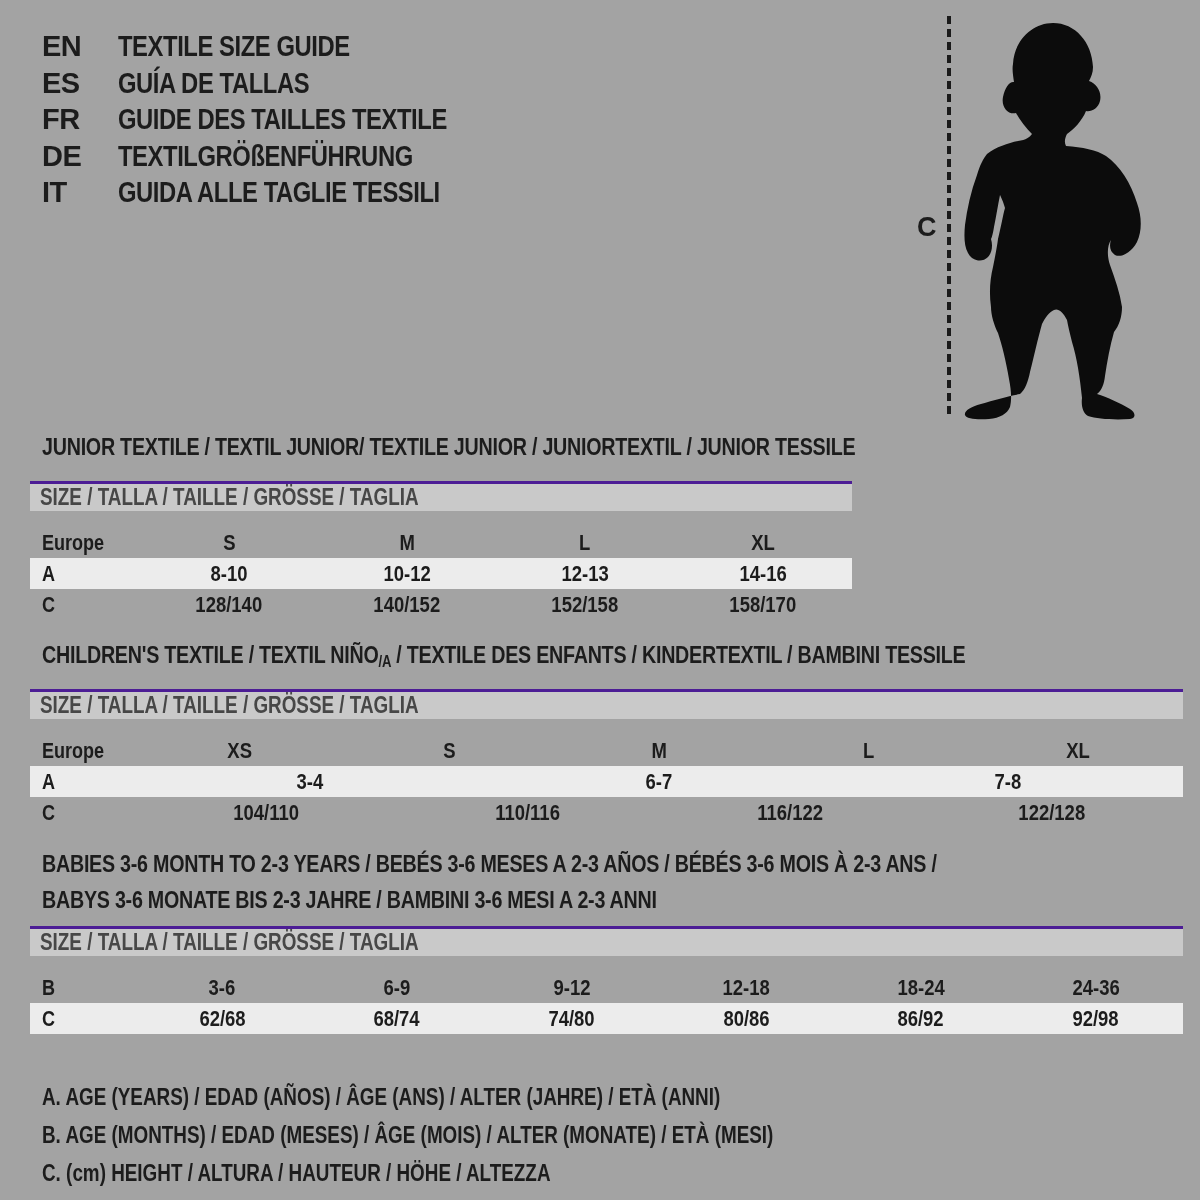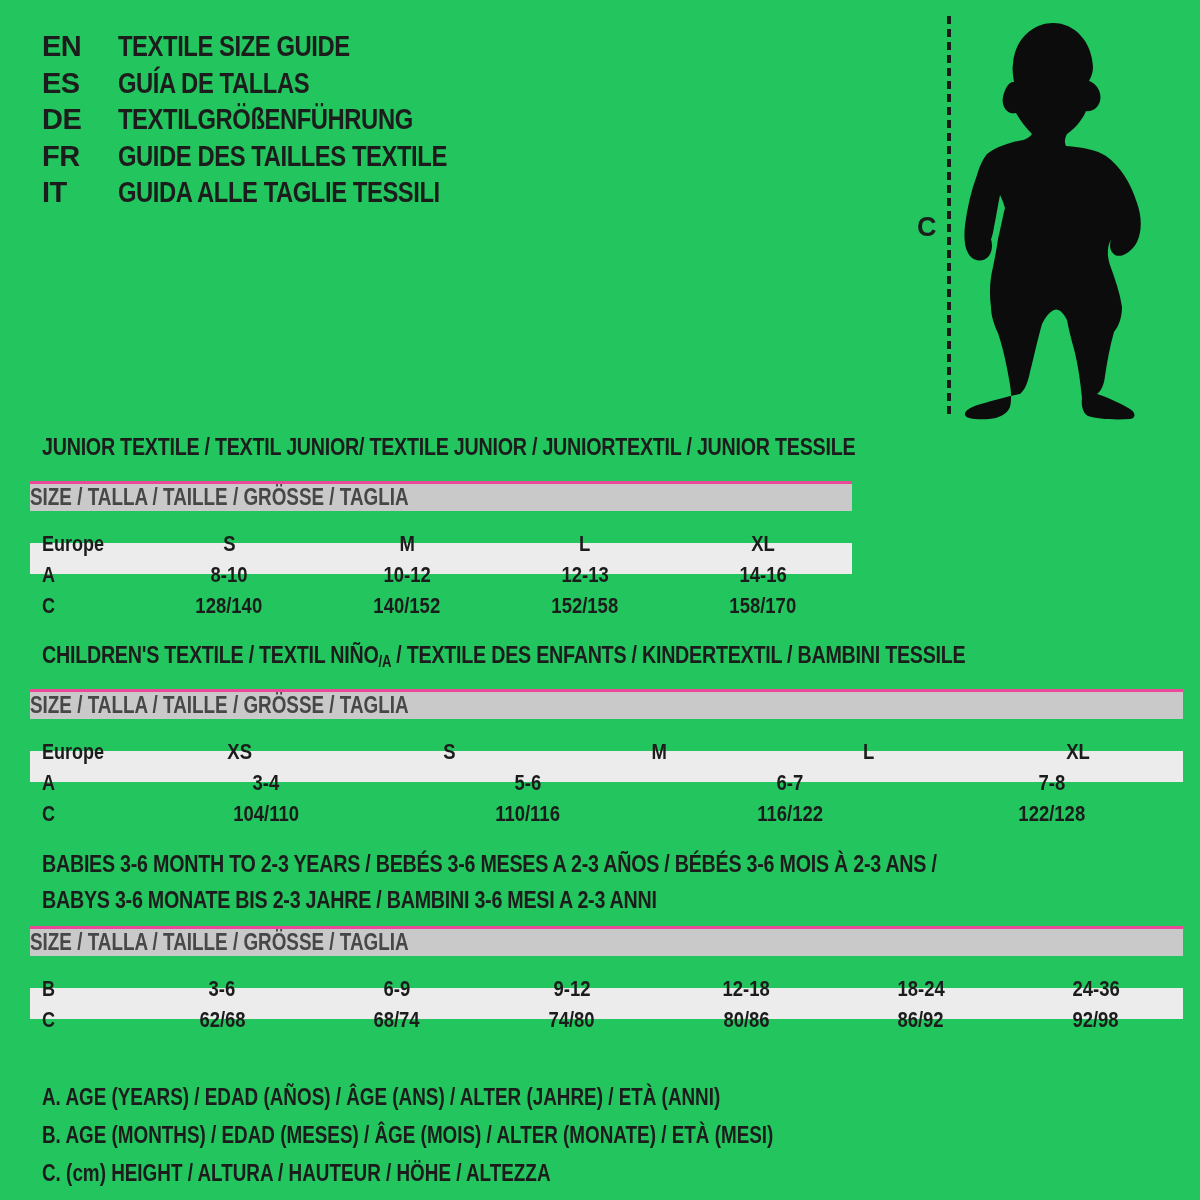--- a/index.html
+++ b/index.html
@@ -1,20 +1,20 @@
 <!DOCTYPE html>
 <html><head>
 <meta charset="utf-8">
 <style>
   html,body{margin:0;padding:0;}
   body{background:#fff;}
   .page{
     position:relative;
     width:1200px;height:1200px;
-    background:#22c55e;
+    background:#a3a3a3;
     font-family:"Liberation Sans","DejaVu Sans",sans-serif;
     color:#1c1c1c;
     font-weight:bold;
     overflow:hidden;
   }
   
   .cond{display:inline-block;transform:scaleX(0.82);transform-origin:0 50%;white-space:nowrap;}
   .cond-c{display:inline-block;transform:scaleX(0.84);transform-origin:50% 50%;white-space:nowrap;}
 
   
@@ -32,29 +32,30 @@
 
   
   .sec-title{position:absolute;left:42px;font-size:24px;letter-spacing:-0.3px;line-height:28px;}
   .sec-title .sub{font-size:16px;vertical-align:-4px;}
   .two-line{line-height:36px;}
 
   
   .table{position:absolute;left:30px;}
   .size-bar{
     height:27px;line-height:27px;
-    border-top:3px solid #ec4899;
+    border-top:3px solid #4c1d95;
     background:#c9c9c9;
     color:#474747;
     font-size:23px;
-    margin-bottom:1px;
+    padding-left:10px;
+    margin-bottom:16px;
   }
   .trow{display:flex;height:31px;line-height:31px;font-size:22px;}
   .trow.shade{background:#ececec;}
-  .cell{flex:1;text-align:center;overflow:visible;margin-top:16px;}
+  .cell{flex:1;text-align:center;overflow:visible;}
   .cell.lab{flex:none;text-align:left;padding-left:12px;}
   .t1{width:822px;top:481px;}
   .t1 .cell.lab{width:98px;}
   .t2{width:1153px;top:689px;}
   .t2 .cell.lab{width:93px;}
   .t3{width:1153px;top:926px;}
   .t3 .cell.lab{width:93px;}
 
   
   .legend{position:absolute;left:42px;top:1068px;margin-top:10px;}
@@ -66,24 +67,24 @@
 <div class="page">
 
   <div class="lang-block">
     <div class="lang-row">
       <span class="lang-code">EN</span><span class="cond">TEXTILE SIZE GUIDE</span>
     </div>
     <div class="lang-row">
       <span class="lang-code">ES</span><span class="cond">GUÍA DE TALLAS</span>
     </div>
     <div class="lang-row">
+      <span class="lang-code">FR</span><span class="cond">GUIDE DES TAILLES TEXTILE</span>
+    </div>
+    <div class="lang-row">
       <span class="lang-code">DE</span><span class="cond">TEXTILGRÖßENFÜHRUNG</span>
-    </div>
-    <div class="lang-row">
-      <span class="lang-code">FR</span><span class="cond">GUIDE DES TAILLES TEXTILE</span>
     </div>
     <div class="lang-row">
       <span class="lang-code">IT</span><span class="cond">GUIDA ALLE TAGLIE TESSILI</span>
     </div>
   </div>
 
   <div class="dash-line"></div>
   <div class="c-label">C</div>
   <svg class="silhouette" width="196" height="408" viewBox="0 0 196 406" aria-hidden="true">
     <path fill="#0c0c0c" d="
@@ -182,21 +183,20 @@
       <span class="cell lab"><span class="cond">Europe</span></span>
       <span class="cell"><span class="cond-c">XS</span></span>
       <span class="cell"><span class="cond-c">S</span></span>
       <span class="cell"><span class="cond-c">M</span></span>
       <span class="cell"><span class="cond-c">L</span></span>
       <span class="cell"><span class="cond-c">XL</span></span>
     </div>
     <div class="trow shade">
       <span class="cell lab"><span class="cond">A</span></span>
       <span class="cell"><span class="cond-c">3-4</span></span>
-      <span class="cell"><span class="cond-c">5-6</span></span>
       <span class="cell"><span class="cond-c">6-7</span></span>
       <span class="cell"><span class="cond-c">7-8</span></span>
     </div>
     <div class="trow">
       <span class="cell lab"><span class="cond">C</span></span>
       <span class="cell"><span class="cond-c">104/110</span></span>
       <span class="cell"><span class="cond-c">110/116</span></span>
       <span class="cell"><span class="cond-c">116/122</span></span>
       <span class="cell"><span class="cond-c">122/128</span></span>
     </div>

